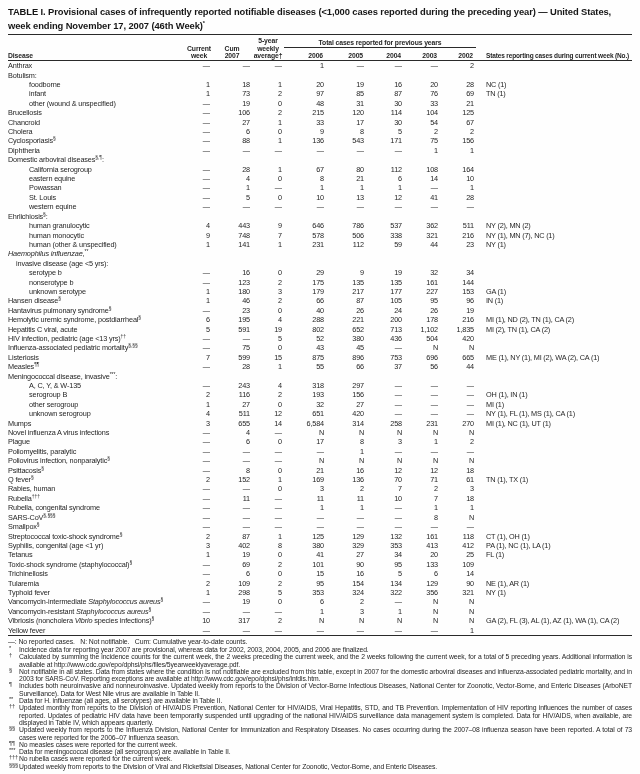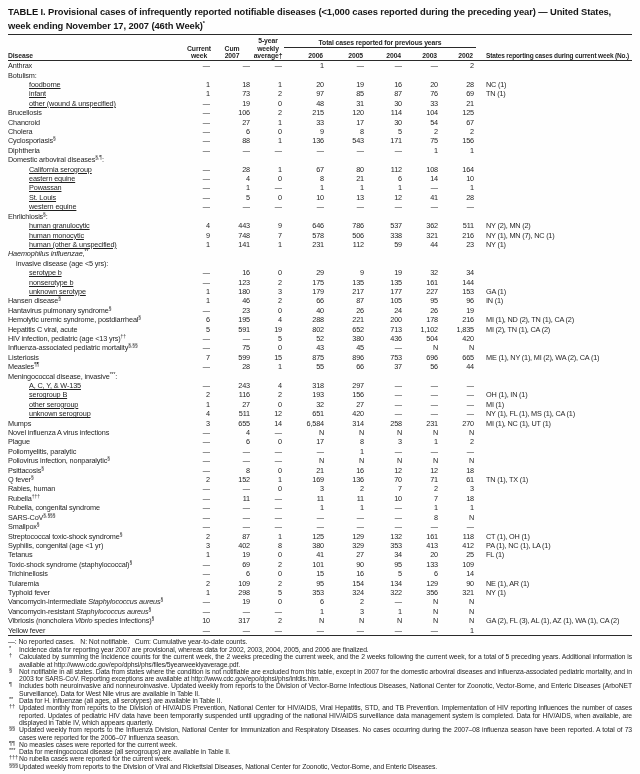--- a/index.html
+++ b/index.html
@@ -19,21 +19,21 @@
   th { font-weight:700; font-size:6.8px; line-height:7.3px; vertical-align:bottom; padding:2px 0 1px 0; letter-spacing:-0.1px; }
   th.c-dis { text-align:left; }
   th.c-mid { text-align:center; white-space:pre-line; }
   th.c-span { text-align:center; border-bottom:1px solid #2a2a2a; padding-bottom:1px; }
   th.c-year { text-align:right; padding-right:3px; }
   th.c-states { text-align:left; padding-left:10px; font-size:6.5px; white-space:nowrap; letter-spacing:-0.15px; }
 
   tbody td { font-size:7.3px; line-height:9.4px; vertical-align:bottom; white-space:nowrap; letter-spacing:-0.15px; padding:0; }
   td.dis { overflow:visible; }
   td.ind1 { padding-left:8px; }
-  td.ind2 { padding-left:21px;text-decoration:underline; }
+  td.ind2 { padding-left:21px; }
   td.num { text-align:right; padding-right:2px; }
   td.states { padding-left:10px; letter-spacing:-0.2px; }
   tbody sup, td sup { font-size:4.9px; vertical-align:super; line-height:0; letter-spacing:0; }
 
   .legend { font-size:6.9px; line-height:9px; margin-top:1px; letter-spacing:-0.1px; white-space:pre-wrap; }
   .footnotes { }
   .fn { position:relative; padding-left:11px; font-size:6.8px; line-height:7.3px; text-align:justify; letter-spacing:-0.1px; }
   .fn .mk { position:absolute; left:1px; top:-1px; font-size:5.6px; font-weight:400; }
 </style>
 </head>

